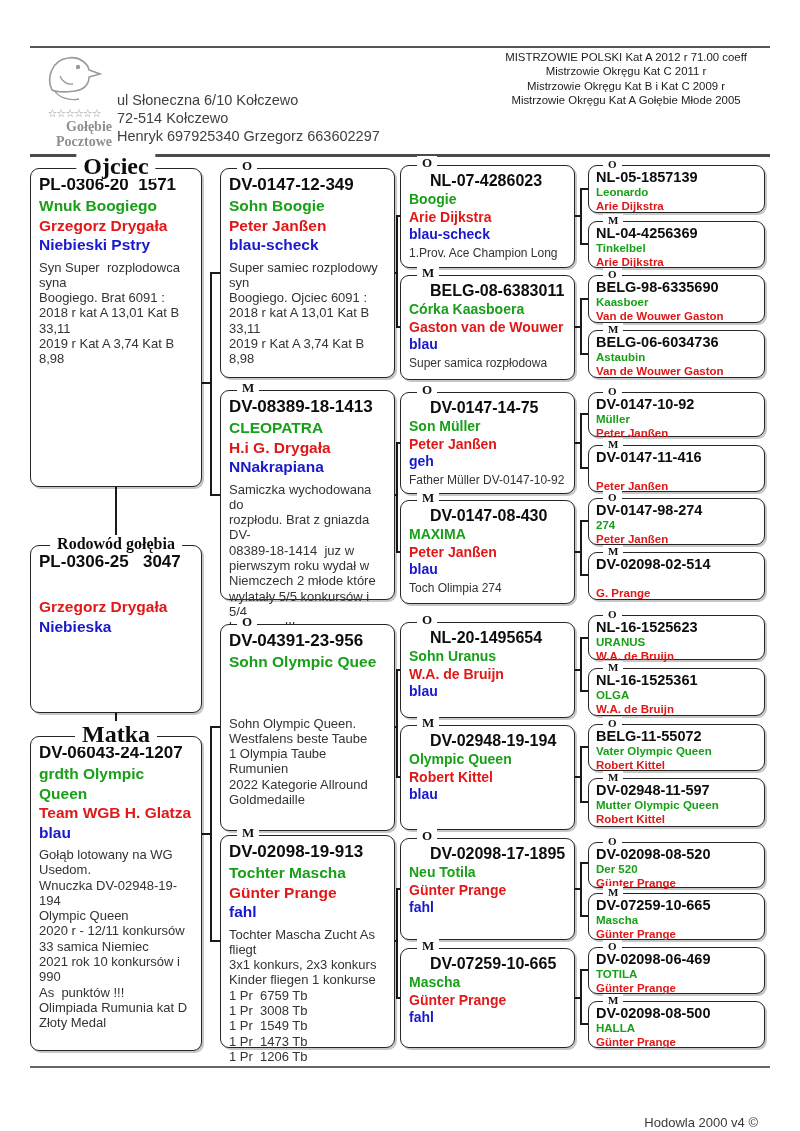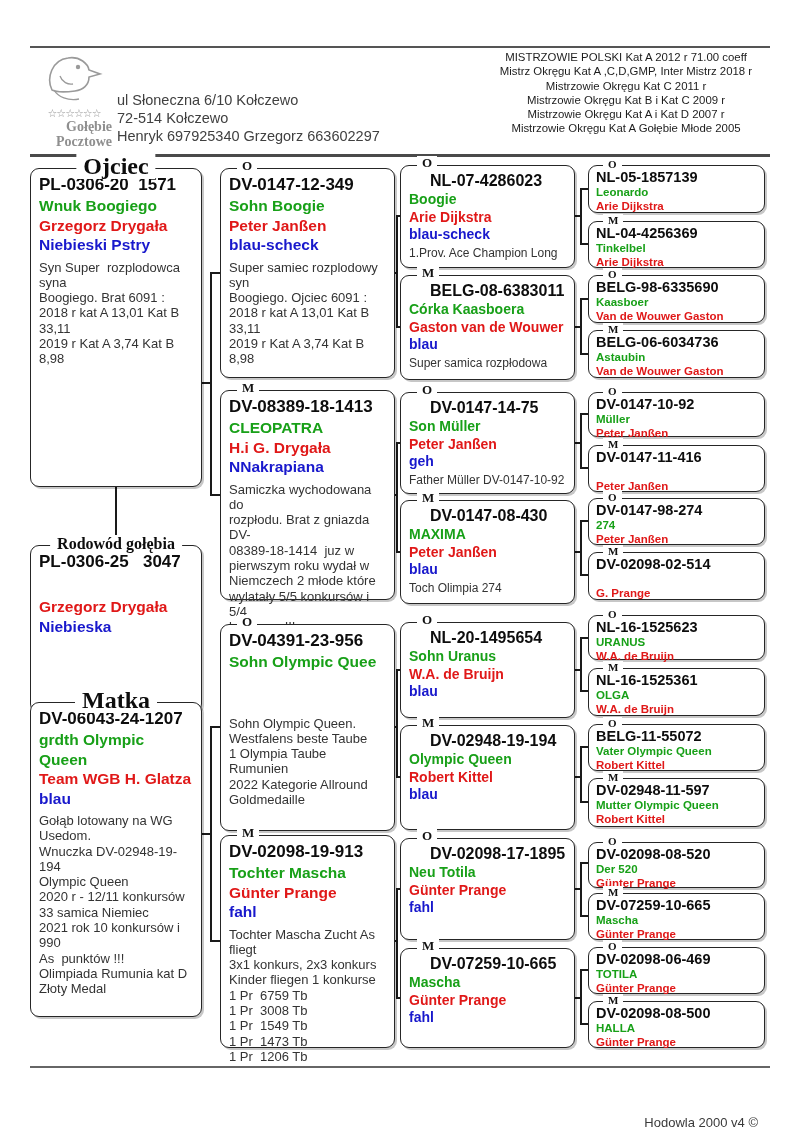--- a/index.html
+++ b/index.html
@@ -62,24 +62,22 @@
     </svg>
     <div class="logo-stars">☆☆☆☆☆☆</div>
     <div class="logo-text">Gołębie</div>
     <div class="logo-text">Pocztowe</div>
   </div>
   <div class="addr" style="top:92px">ul Słoneczna 6/10 Kołczewo</div>
   <div class="addr" style="top:110px">72-514 Kołczewo</div>
   <div class="addr" style="top:128px">Henryk 697925340 Grzegorz 663602297</div>
   <div class="ach">
     <div>MISTRZOWIE POLSKI Kat A  2012 r 71.00 coeff</div>
-    <div>Mistrz Okręgu Kat A ,C,D,GMP, Inter Mistrz 2018 r</div>
     <div>Mistrzowie Okręgu Kat C 2011 r</div>
     <div>Mistrzowie Okręgu Kat B i Kat C 2009 r</div>
-    <div>Mistrzowie Okręgu Kat A i Kat D 2007 r</div>
     <div>Mistrzowie Okręgu Kat A Gołębie Młode 2005</div>
   </div>
   <div class="hr thick" style="top:154px"></div>
 
   <svg class="connectors" width="800" height="1131" viewBox="0 0 800 1131">
     <path d="M116,487 V545 M116,713 V733
              M202,383 H211 M220,273 H211 V495 H220
              M202,834 H211 M220,727 H211 V941 H220
              M395,273 H397 M400,216 H397 V327 H400
              M395,495 H397 M400,443 H397 V552 H400
@@ -105,21 +103,21 @@
 Boogiego. Brat 6091 :
 2018 r kat A 13,01 Kat B 33,11
 2019 r Kat A 3,74 Kat B 8,98</div>
   </div>
   <div class="pbox c1" style="top:545px;height:168px">
     <span class="boxtitle small">Rodowód gołębia</span>
     <div class="ring">PL-0306-25   3047</div>
     <div class="owner gap-above">Grzegorz Drygała</div>
     <div class="colorline">Niebieska</div>
   </div>
-  <div class="pbox c1" style="top:702px;height:315px">
+  <div class="pbox c1" style="top:736px;height:315px">
     <span class="boxtitle">Matka</span>
     <div class="ring">DV-06043-24-1207</div>
     <div class="name">grdth Olympic Queen</div>
     <div class="owner">Team WGB H. Glatza</div>
     <div class="colorline">blau</div>
     <div class="desc">Gołąb lotowany na WG
 Usedom.
 Wnuczka DV-02948-19-194
 Olympic Queen
 2020 r - 12/11 konkursów

